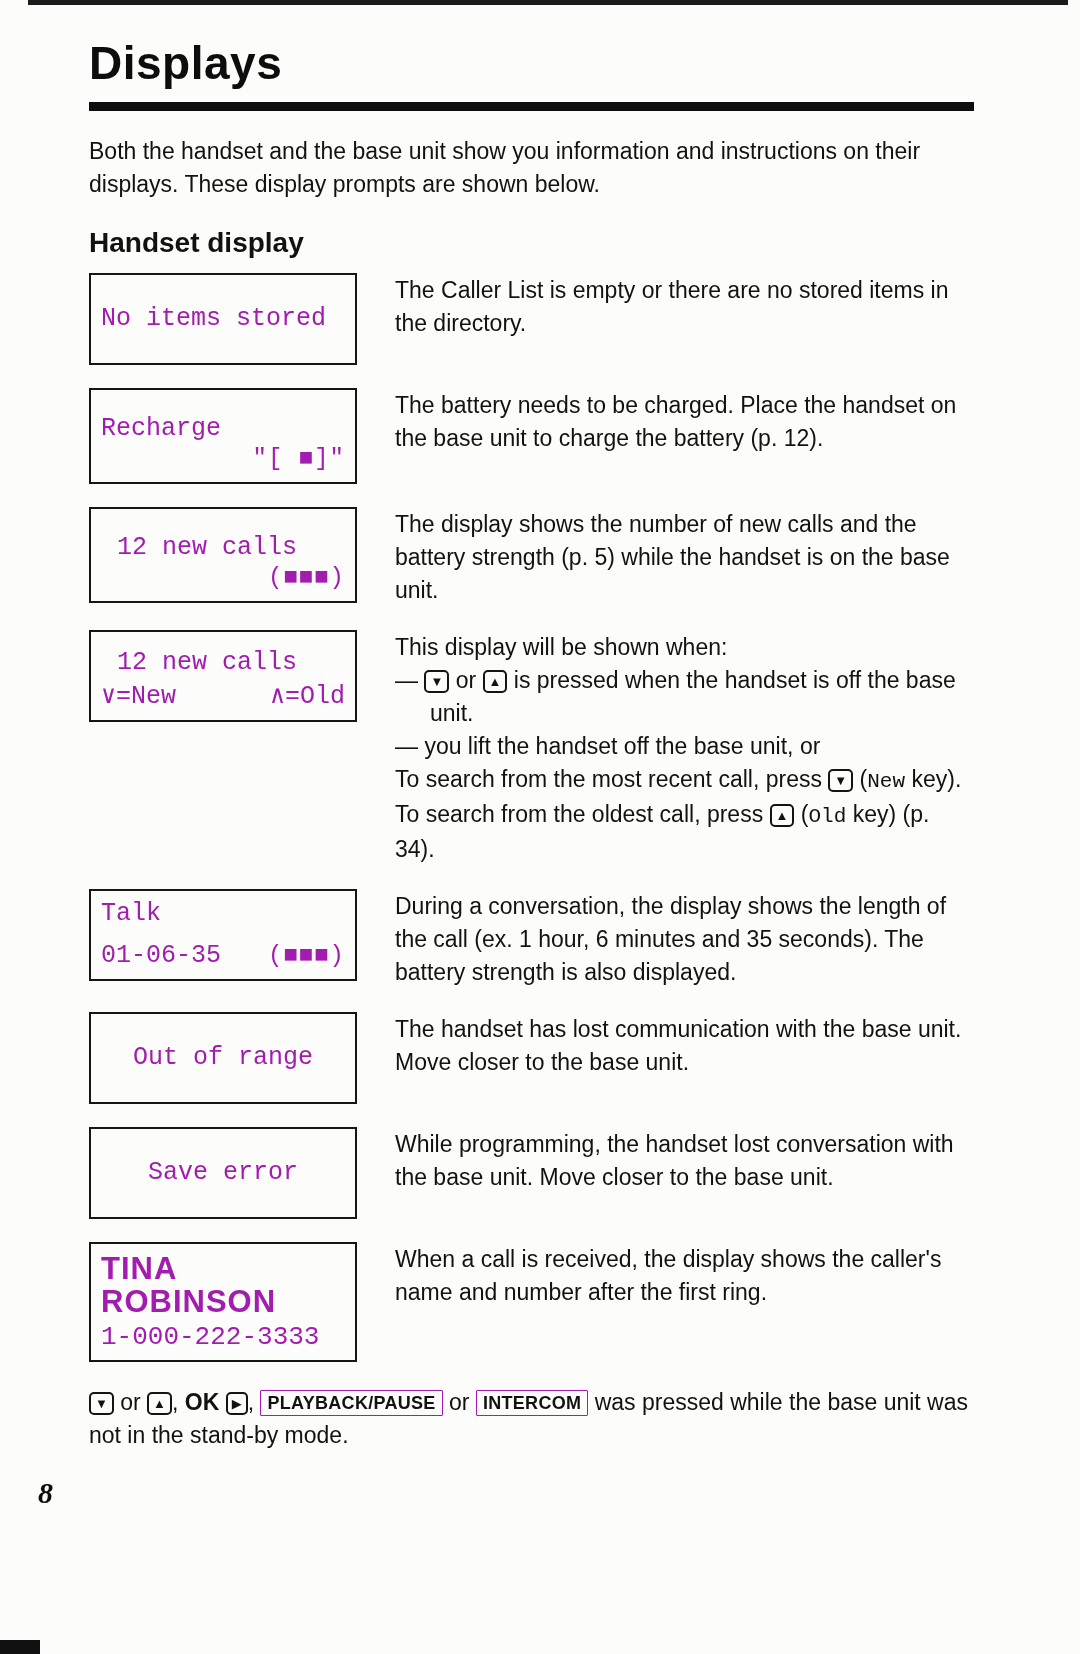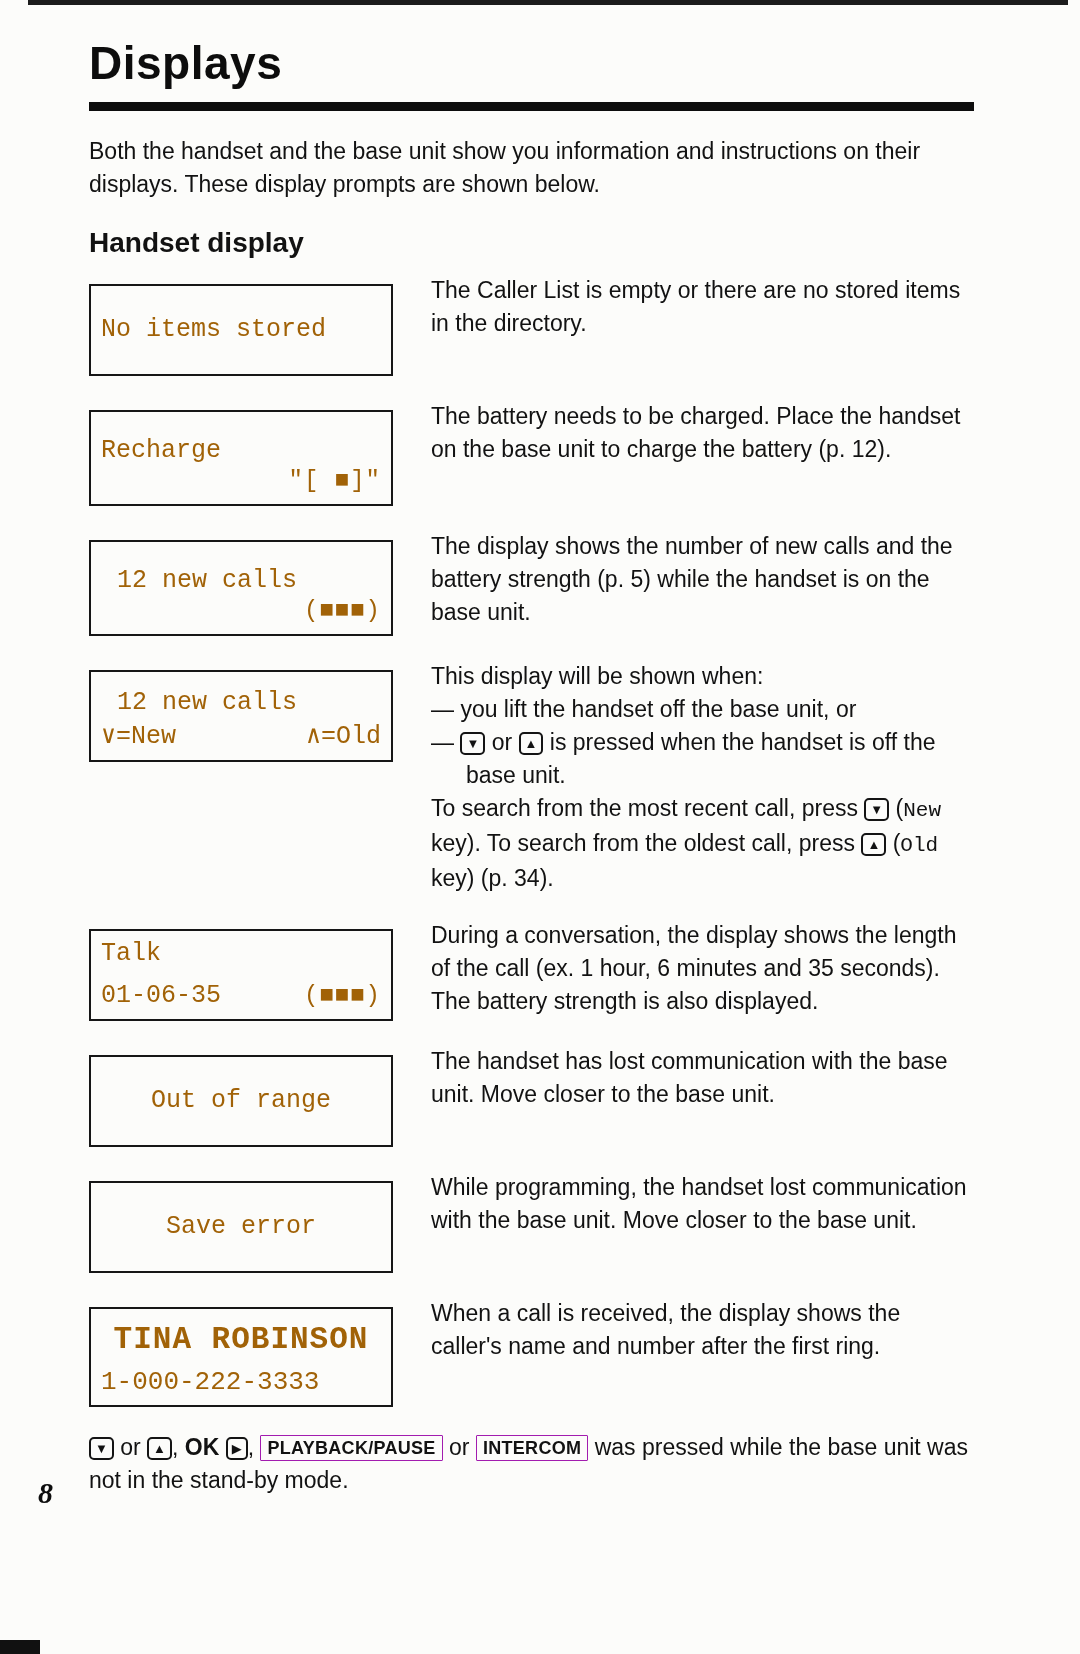--- a/index.html
+++ b/index.html
@@ -16,36 +16,36 @@
   .scan-bottom { position:absolute; left:0; top:1640px; width:40px; height:14px; background:#111; }
   .content { position:absolute; left:89px; top:36px; width:885px; }
 
   h1.title { font-size:46px; font-weight:bold; letter-spacing:0.5px; color:#0d0d0d; }
   .rule { height:9px; background:#0d0d0d; margin-top:12px; }
   .intro { margin-top:24px; font-size:23px; line-height:33px; }
   h2.subhead { margin-top:26px; margin-bottom:14px; font-size:28px; font-weight:bold; }
 
   .row { display:flex; gap:38px; margin-bottom:23px; align-items:flex-start; }
   .lcd {
-    flex:none; width:304px; min-height:92px;
+    flex:none; width:268px; min-height:92px;
     border:2px solid #161616;
     font-family:"Liberation Mono","DejaVu Sans Mono",monospace;
-    font-size:25px; line-height:30px; color:#a16207;
+    font-size:25px; line-height:30px; color:#a21caf;
     padding:8px 10px;
-    display:flex; flex-direction:column;margin-top:11px;
+    display:flex; flex-direction:column;
   }
   .lcd-vc { justify-content:center; }
   .lcd-cc { justify-content:center; align-items:center; }
   .indent1 { padding-left:16px; }
   .lcd-split { display:flex; justify-content:space-between; width:100%; margin-top:auto; }
   .push-end { margin-top:auto; align-self:flex-end; }
   .mt16 { margin-top:16px; }
   .mt8 { margin-top:8px; }
   .batt { font-size:24px; letter-spacing:1px; }
-  .caller-name { font-family:Liberation Mono, monospace; font-weight:bold; font-size:31px; line-height:46px; letter-spacing:1px;text-align:center; }
+  .caller-name { font-family:Liberation Sans, sans-serif; font-weight:bold; font-size:31px; line-height:33px; letter-spacing:1px; }
   .caller-number { font-size:26px; margin-top:4px; }
 
   .desc { flex:1; font-size:23px; line-height:33px; padding-top:1px; }
   .desc p { margin:0; }
   .hang { padding-left:35px; text-indent:-35px; }
 
   .key {
     display:inline-block; border:2px solid #141414; border-radius:5px;
     padding:0 4px; font-size:13px; line-height:19px;
     vertical-align:2px; text-indent:0;
@@ -111,22 +111,22 @@
   <div class="row">
     <div class="lcd">
       <span class="indent1 mt8">12 new calls</span>
       <div class="lcd-split">
         <span>∨=New</span>
         <span>∧=Old</span>
       </div>
     </div>
     <div class="desc">
       <p>This display will be shown when:</p>
+      <p class="hang"><span>— </span><span class="key">▼</span><span> or </span><span class="key">▲</span><span> is pressed when the handset is off the base unit.</span></p>
       <p class="hang">— you lift the handset off the base unit, or</p>
-      <p class="hang"><span>— </span><span class="key">▼</span><span> or </span><span class="key">▲</span><span> is pressed when the handset is off the base unit.</span></p>
       <p><span>To search from the most recent call, press </span><span class="key">▼</span><span> (</span><span class="mono">New</span><span> key). To search from the oldest call, press </span><span class="key">▲</span><span> (</span><span class="mono">Old</span><span> key) (p. 34).</span></p>
     </div>
   </div>
 
   <div class="row">
     <div class="lcd">
       <span>Talk</span>
       <div class="lcd-split">
         <span>01-06-35</span>
         <span class="batt">(■■■)</span>
@@ -144,21 +144,21 @@
     <div class="desc">
       <p>The handset has lost communication with the base unit. Move closer to the base unit.</p>
     </div>
   </div>
 
   <div class="row">
     <div class="lcd lcd-cc">
       <span>Save error</span>
     </div>
     <div class="desc">
-      <p>While programming, the handset lost communication with the base unit. Move closer to the base unit.</p>
+      <p>While programming, the handset lost conversation with the base unit. Move closer to the base unit.</p>
     </div>
   </div>
 
   <div class="row">
     <div class="lcd lcd-vc">
       <span class="caller-name">TINA ROBINSON</span>
       <span class="caller-number">1-000-222-3333</span>
     </div>
     <div class="desc">
       <p>When a call is received, the display shows the caller's name and number after the first ring.</p>

